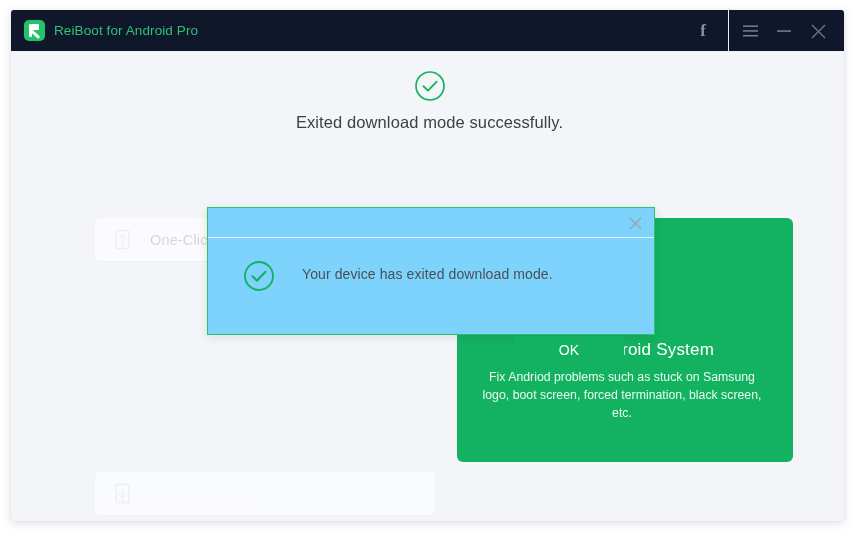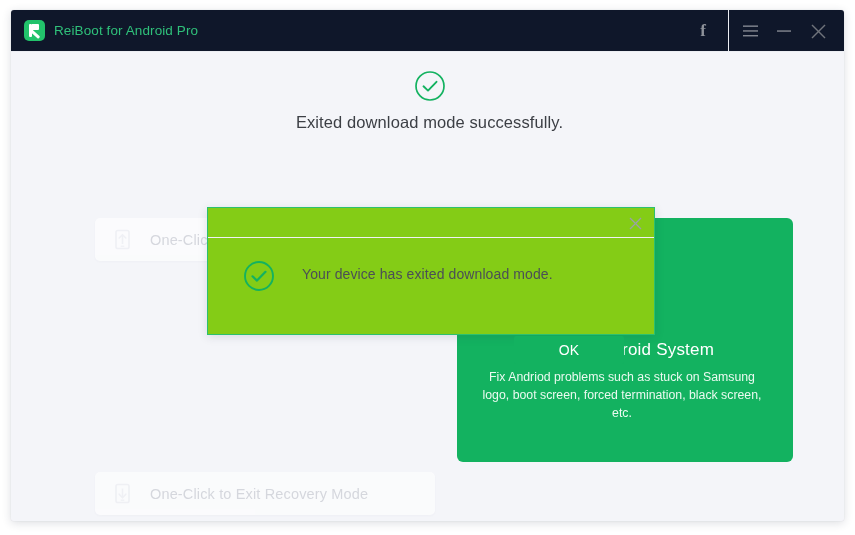--- a/index.html
+++ b/index.html
@@ -185,21 +185,21 @@
     color: #eafaf0;
   }
 
   
   #modal {
     position: absolute;
     left: 196px;
     top: 155px;
     width: 448px;
     height: 128px;
-    background: #84cc16;
+    background: #7dd3fc;
     border: 1px solid #2cc06f;
     box-shadow: 0 2px 9px rgba(40,50,70,0.13);
   }
   #modal-titlebar {
     height: 30px;
     border-bottom: 1px solid #f0f1f4;
     position: relative;
   }
   #modal-close {
     position: absolute;
@@ -321,21 +321,20 @@
         <div class="col-left">
           <div class="opt-btn">
             <span class="opt-icon">
               <svg width="21" height="21" viewBox="0 0 21 21">
                 <rect x="4" y="1.5" width="13" height="18" rx="1.8" fill="none" stroke="#eceef2" stroke-width="1.6"></rect>
                 <line x1="10.5" y1="5.5" x2="10.5" y2="14.5" stroke="#eceef2" stroke-width="1.6"></line>
                 <polyline points="7.2,11.2 10.5,14.8 13.8,11.2" fill="none" stroke="#eceef2" stroke-width="1.6" stroke-linecap="round" stroke-linejoin="round"></polyline>
                 <rect x="8.7" y="16.6" width="3.6" height="1.2" fill="#eceef2"></rect>
               </svg>
             </span>
-            <span class="opt-label">One-Click to Exit Recovery Mode</span>
           </div>
         </div>
         <div class="col-right"></div>
       </div>
 
     </div>
 
     <div id="modal">
       <div id="modal-titlebar">
         <div id="modal-close">

